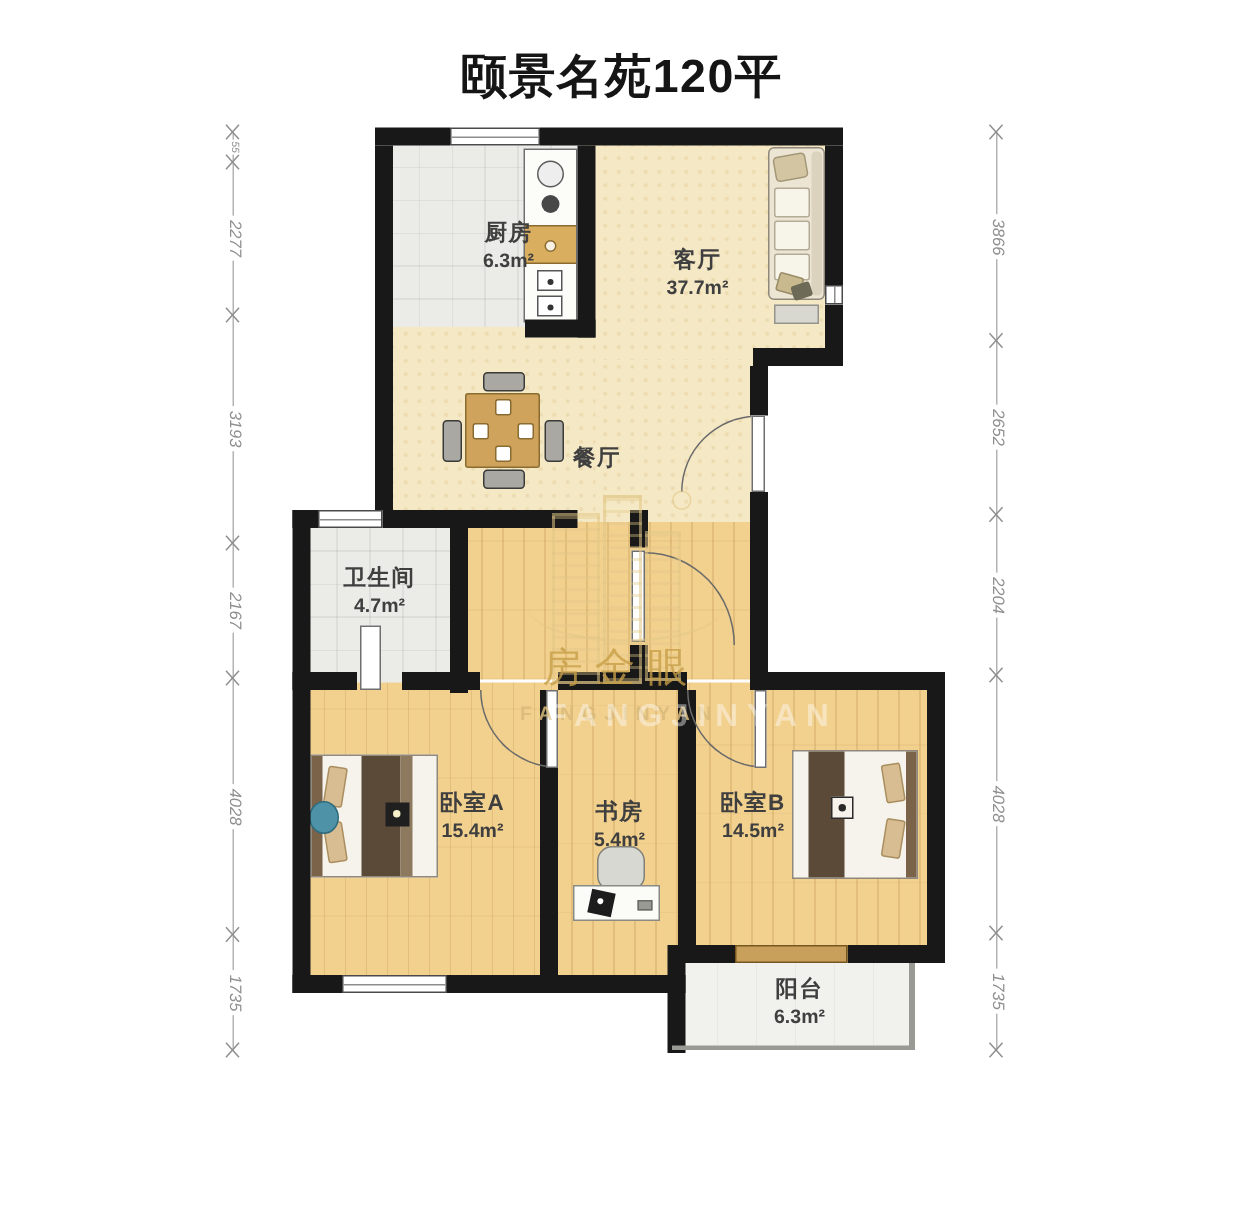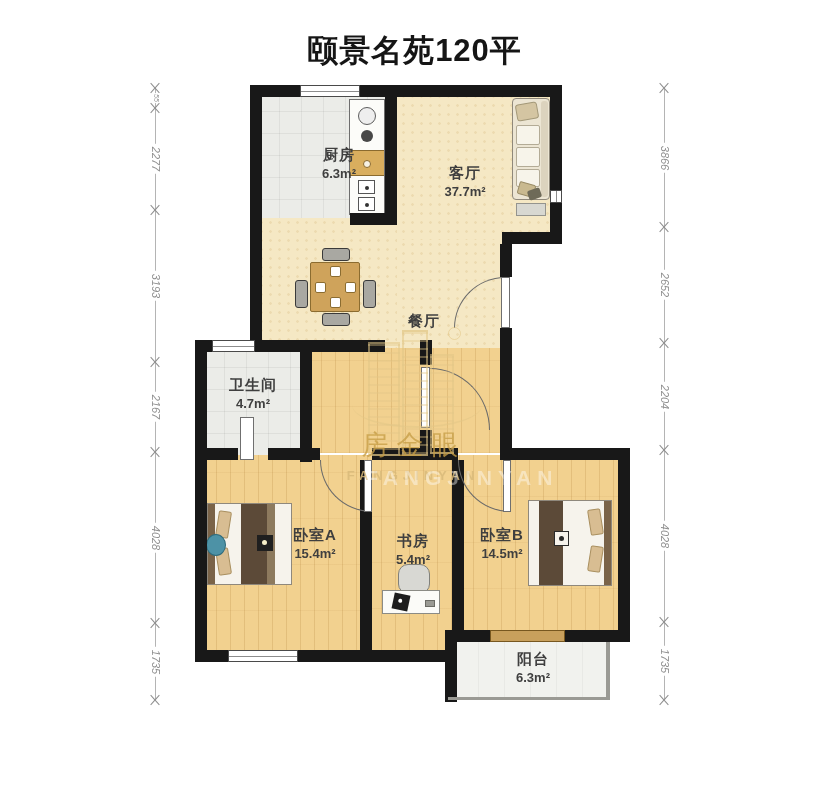--- a/index.html
+++ b/index.html
@@ -190,21 +190,21 @@
 <div class="rail" style="left:606px;top:642px;width:4px;height:58px;"></div>
 
 <div class="room-label" style="left:339px;top:146px;">
   <span class="nm">厨房</span>
     <span class="ar">6.3m²</span>
 </div>
 <div class="room-label" style="left:465px;top:164px;">
   <span class="nm">客厅</span>
     <span class="ar">37.7m²</span>
 </div>
-<div class="room-label" style="left:398px;top:312px;margin-left:26px;">
+<div class="room-label" style="left:398px;top:296px;">
   <span class="nm">餐厅</span>
 </div>
 <div class="room-label" style="left:253px;top:376px;">
   <span class="nm">卫生间</span>
     <span class="ar">4.7m²</span>
 </div>
 <div class="room-label" style="left:315px;top:526px;">
   <span class="nm">卧室A</span>
     <span class="ar">15.4m²</span>
 </div>

